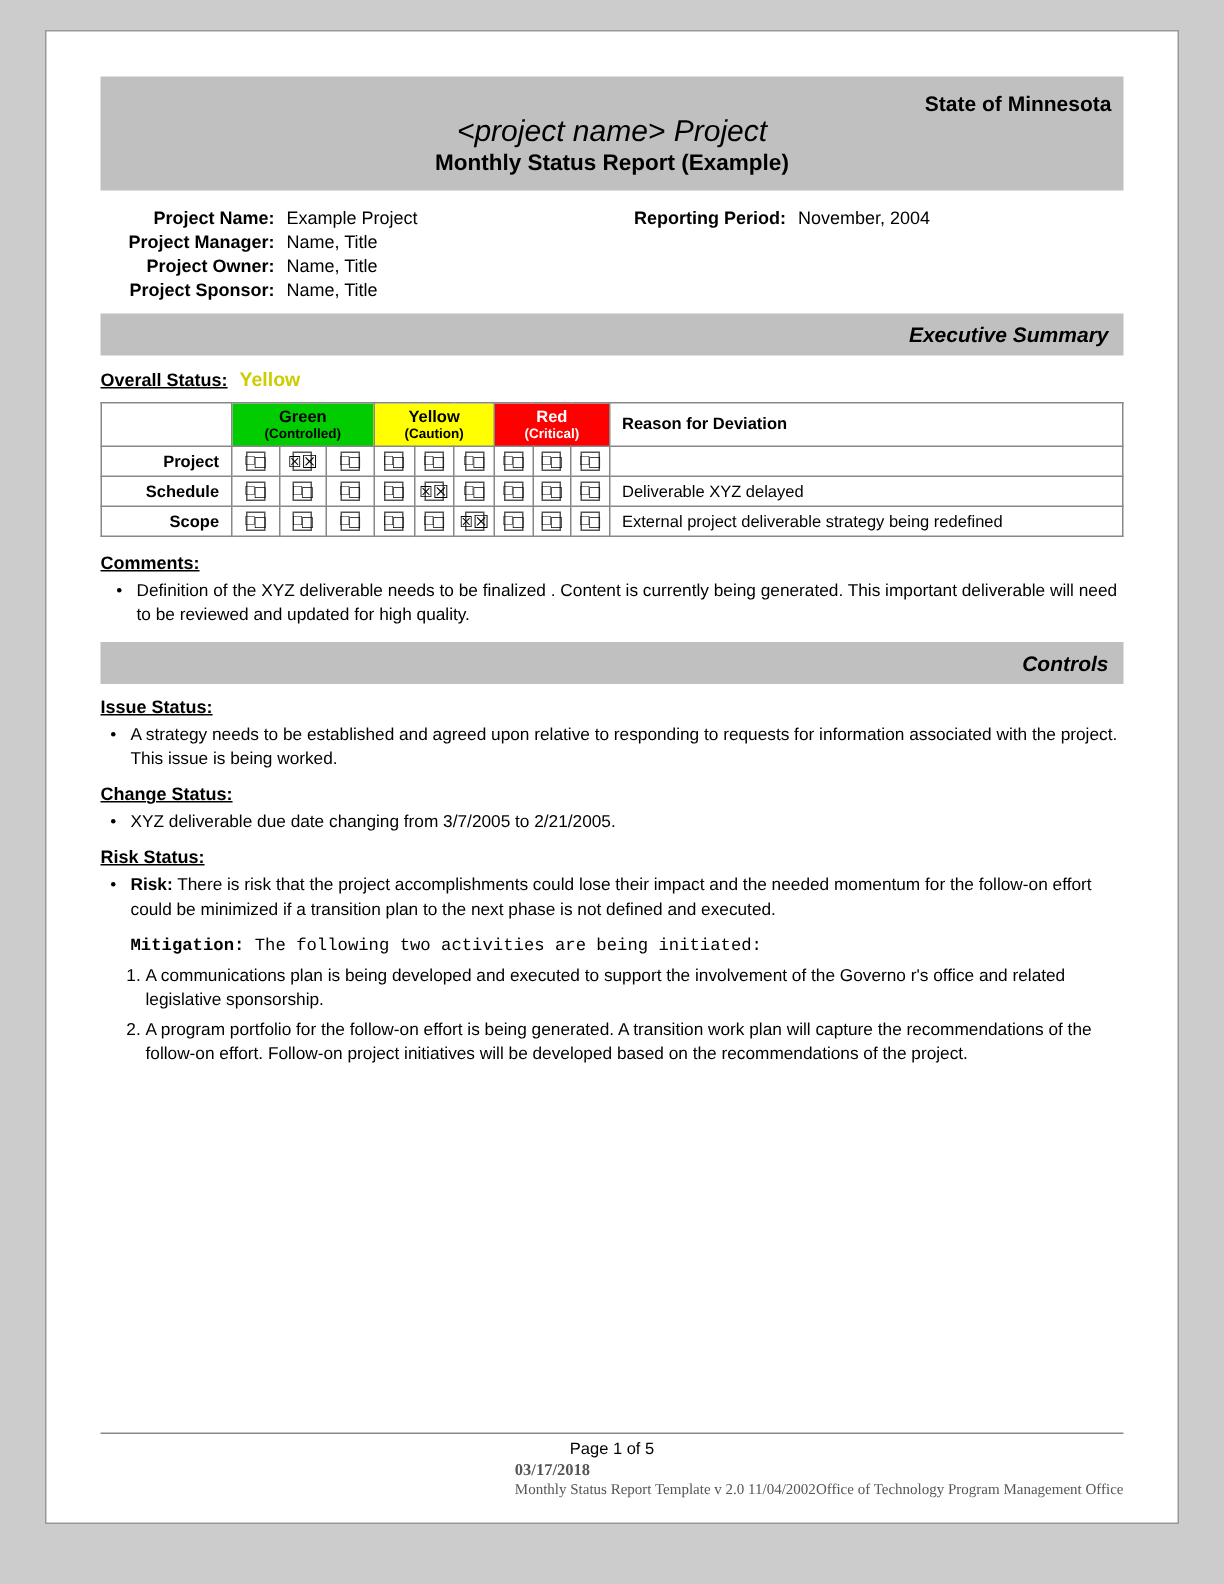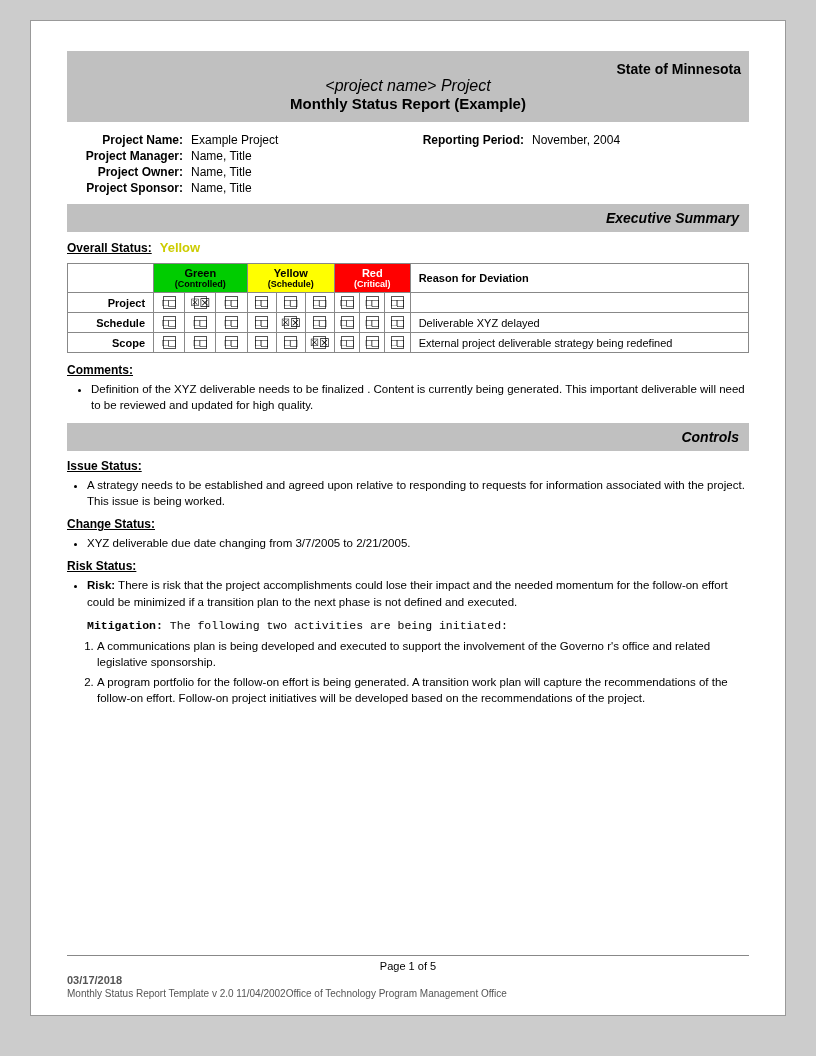--- a/index.html
+++ b/index.html
@@ -27,21 +27,21 @@
       text-align: center;
       padding: 10px 8px;
       margin-bottom: 10px;
     }
     .header-section .title1 {
       font-size: 14px;
       font-weight: bold;
       text-align: right;
     }
     .header-section .title2 {
-      font-size: 16px;
+      font-size: 20px;
       font-style: italic;
     }
     .header-section .title3 {
       font-size: 15px;
       font-weight: bold;
     }
     
     .project-info {
       margin-bottom: 8px;
     }
@@ -219,23 +219,24 @@
       padding-top: 4px;
     }
     .footer-top {
       display: flex;
       justify-content: center;
       font-size: 11px;
       margin-bottom: 2px;
     }
     .footer-bottom {
       display: flex;
-      justify-content: flex-start;
+      justify-content: flex-end;
       font-size: 10px;
       color: #555;
+      font-family: Liberation Serif, serif;
     }
     .footer-date {
       font-size: 11px;
       font-weight: bold;
       margin-bottom: 2px;
     }
   </style>
 </head>
 <body>
 
@@ -292,21 +293,21 @@
   <table class="status-table">
     <thead>
       <tr>
         <th style="background:#fff;border:1px solid #888;"></th>
         <th colspan="3" class="green-header">
           <span>Green</span>
           <span class="sub-label">(Controlled)</span>
         </th>
         <th colspan="3" class="yellow-header">
           <span>Yellow</span>
-          <span class="sub-label">(Schedule)</span>
+          <span class="sub-label">(Caution)</span>
         </th>
         <th colspan="3" class="red-header">
           <span>Red</span>
           <span class="sub-label">(Critical)</span>
         </th>
         <th class="reason-col" style="font-weight:bold;font-size:11px;">Reason for Deviation</th>
       </tr>
     </thead>
     <tbody id="status-tbody">
     <tr>

